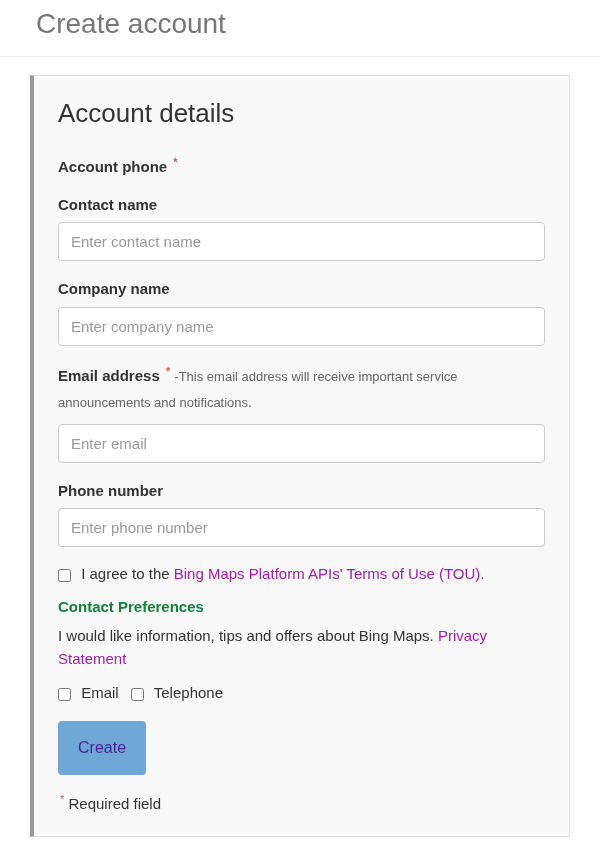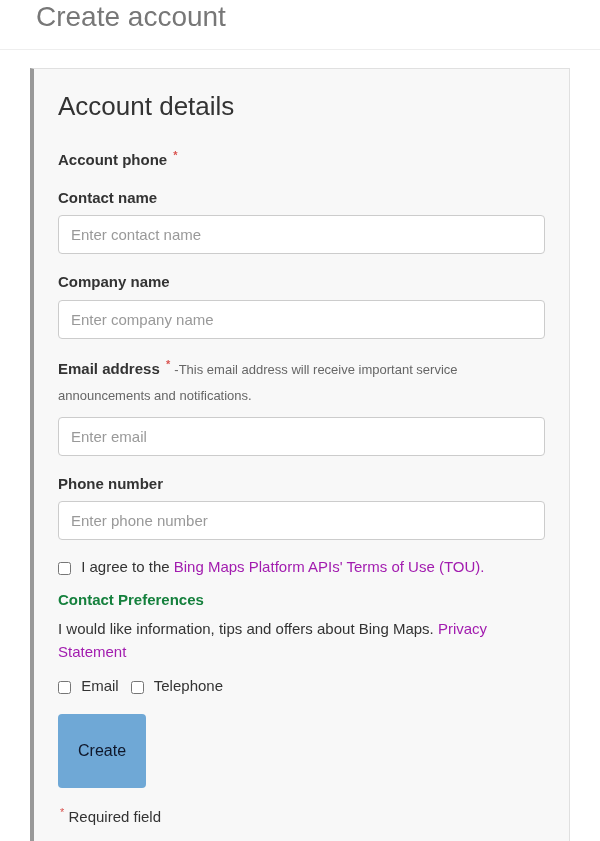--- a/index.html
+++ b/index.html
@@ -6,21 +6,21 @@
     body {
       font-family: "Segoe UI", Arial, Helvetica, sans-serif;
       background: #fff;
       width: 600px;
       color: #333;
     }
     .page-title {
       font-size: 28px;
       font-weight: 400;
       color: #777;
-      padding: 1px 0 16px 36px;
+      padding: 8px 0 16px 36px;
       border-bottom: 1px solid #eee;
     }
     .panel {
       margin: 18px 30px 0 30px;
       background: #f8f8f8;
       border: 1px solid #e0e0e0;
       border-left: 4px solid #999;
       padding: 22px 24px 24px 24px;
     }
     .form-title {
@@ -85,24 +85,24 @@
     }
     .cb-row {
       font-size: 15px;
       color: #333;
       margin-bottom: 20px;
     }
     .cb-row label { margin-right: 8px; }
     .btn {
       display: inline-block;
       background: #6fa8d6;
-      color: #0f172a;
+      color: #4c1d95;
       border: none;
       border-radius: 4px;
-      padding: 28px 20px;
+      padding: 18px 20px;
       font-size: 16px;
       cursor: pointer;
     }
     .required-note {
       font-size: 15px;
       color: #333;
       margin-top: 18px;
     }
   </style>
 </head>

